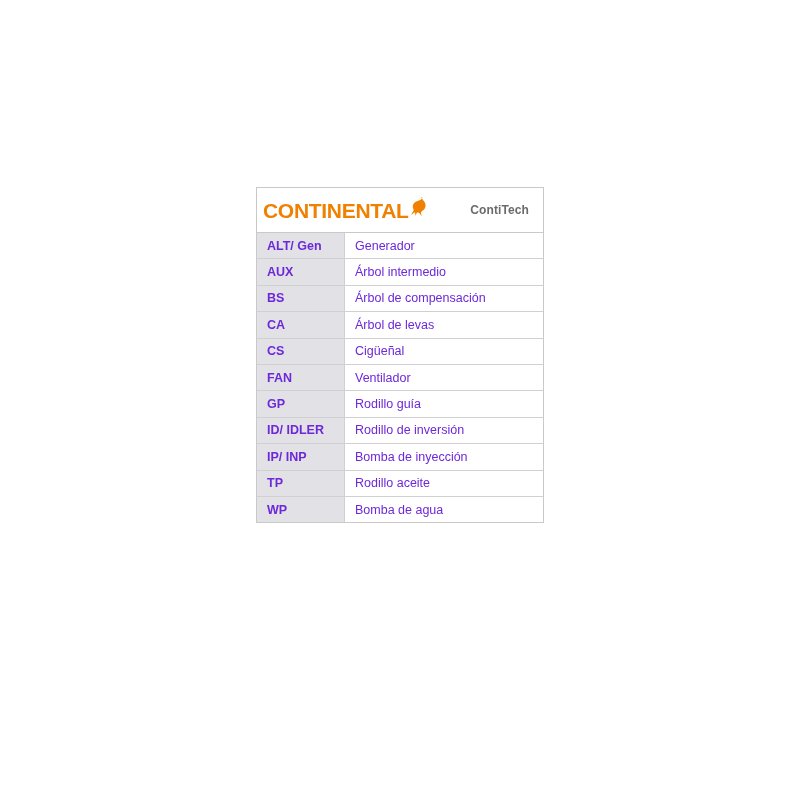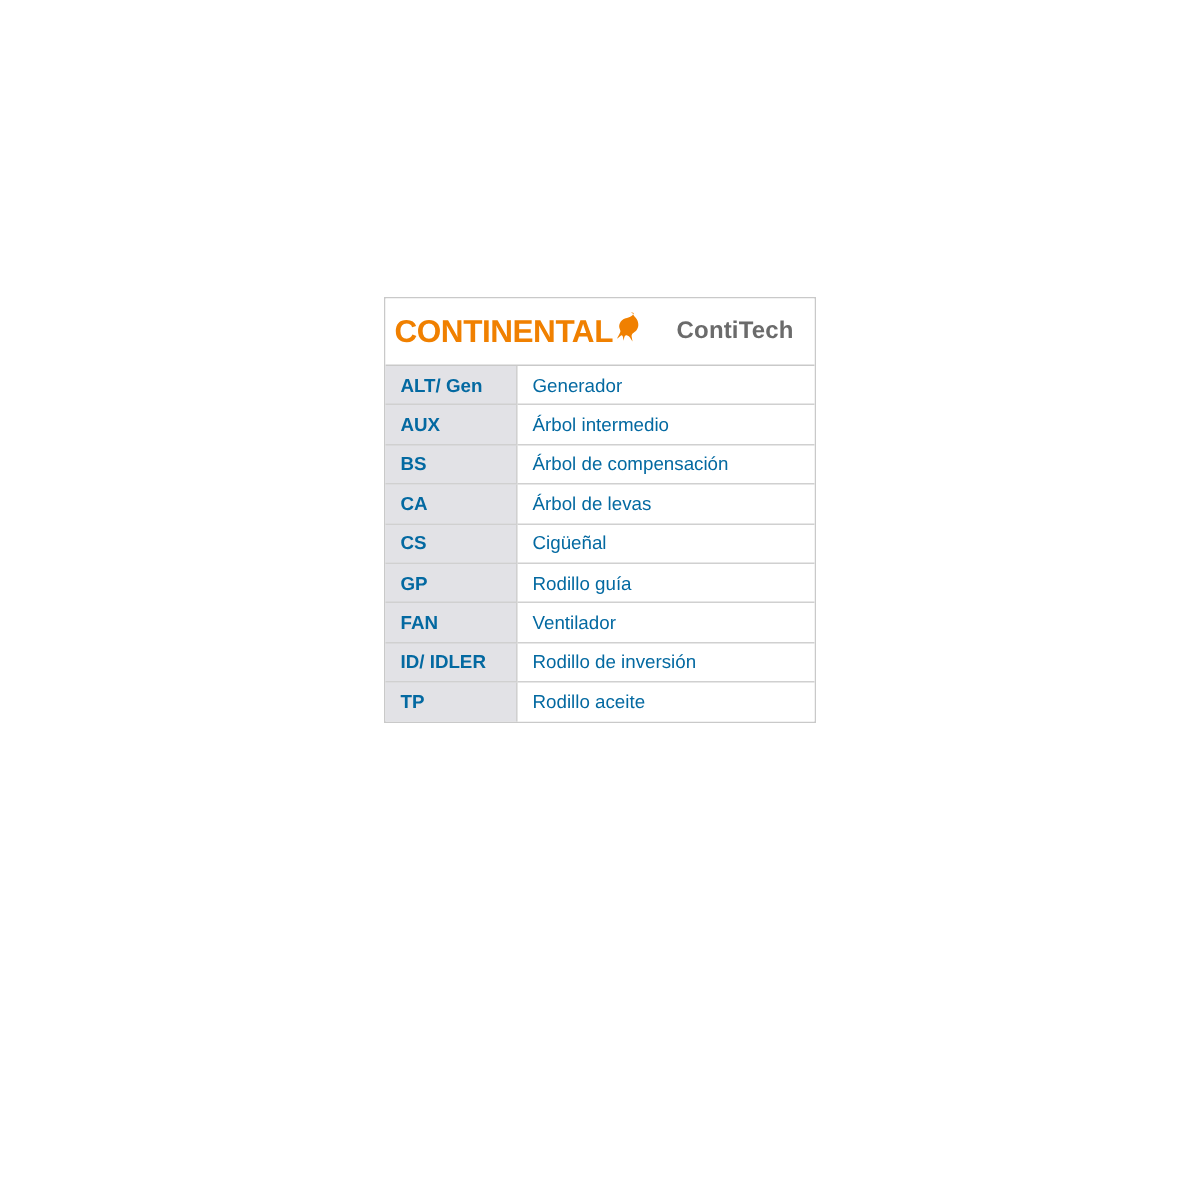--- a/index.html
+++ b/index.html
@@ -14,21 +14,21 @@
   .page {
     position: relative;
     width: 800px;
     height: 800px;
     background: #ffffff;
   }
 
   .legend-card {
     position: absolute;
     left: 256px;
-    top: 198px;
+    top: 187px;
     width: 288px;
     background: #ffffff;
     border: 1px solid #c9c9c9;
     box-sizing: border-box;
   }
 
   .brand-bar {
     display: flex;
     align-items: center;
     justify-content: space-between;
@@ -55,40 +55,40 @@
 
   .brand-horse {
     width: 17px;
     height: 22px;
     position: relative;
     top: -2px;
   }
 
   .brand-right {
     color: #6b6b6b;
-    font-size: 16px;
+    font-size: 12px;
     font-weight: bold;
     letter-spacing: 0.1px;
     padding-right: 4px;
     padding-left: 16px;
   }
 
   table.legend {
     border-collapse: collapse;
     width: 100%;
     table-layout: fixed;
   }
 
   table.legend td {
     border-top: 1px solid #d0d0d0;
     height: 25.4px;
     padding: 0 0 0 10px;
     vertical-align: middle;
     font-size: 12.5px;
-    color: #0369a1;
+    color: #6d28d9;
   }
 
   table.legend tr:first-child td {
     border-top: none;
   }
 
   td.code {
     width: 77px;
     background: #e2e2e6;
     font-weight: bold;
@@ -137,32 +137,40 @@
         </tr>
         <tr>
           <td class="code">CA</td>
           <td class="desc">Árbol de levas</td>
         </tr>
         <tr>
           <td class="code">CS</td>
           <td class="desc">Cigüeñal</td>
         </tr>
         <tr>
+          <td class="code">FAN</td>
+          <td class="desc">Ventilador</td>
+        </tr>
+        <tr>
           <td class="code">GP</td>
           <td class="desc">Rodillo guía</td>
-        </tr>
-        <tr>
-          <td class="code">FAN</td>
-          <td class="desc">Ventilador</td>
         </tr>
         <tr>
           <td class="code">ID/ IDLER</td>
           <td class="desc">Rodillo de inversión</td>
         </tr>
         <tr>
+          <td class="code">IP/ INP</td>
+          <td class="desc">Bomba de inyección</td>
+        </tr>
+        <tr>
           <td class="code">TP</td>
           <td class="desc">Rodillo aceite</td>
+        </tr>
+        <tr>
+          <td class="code">WP</td>
+          <td class="desc">Bomba de agua</td>
         </tr>
       </tbody>
     </table>
 
   </div>
 </div>
 
 </body></html>

